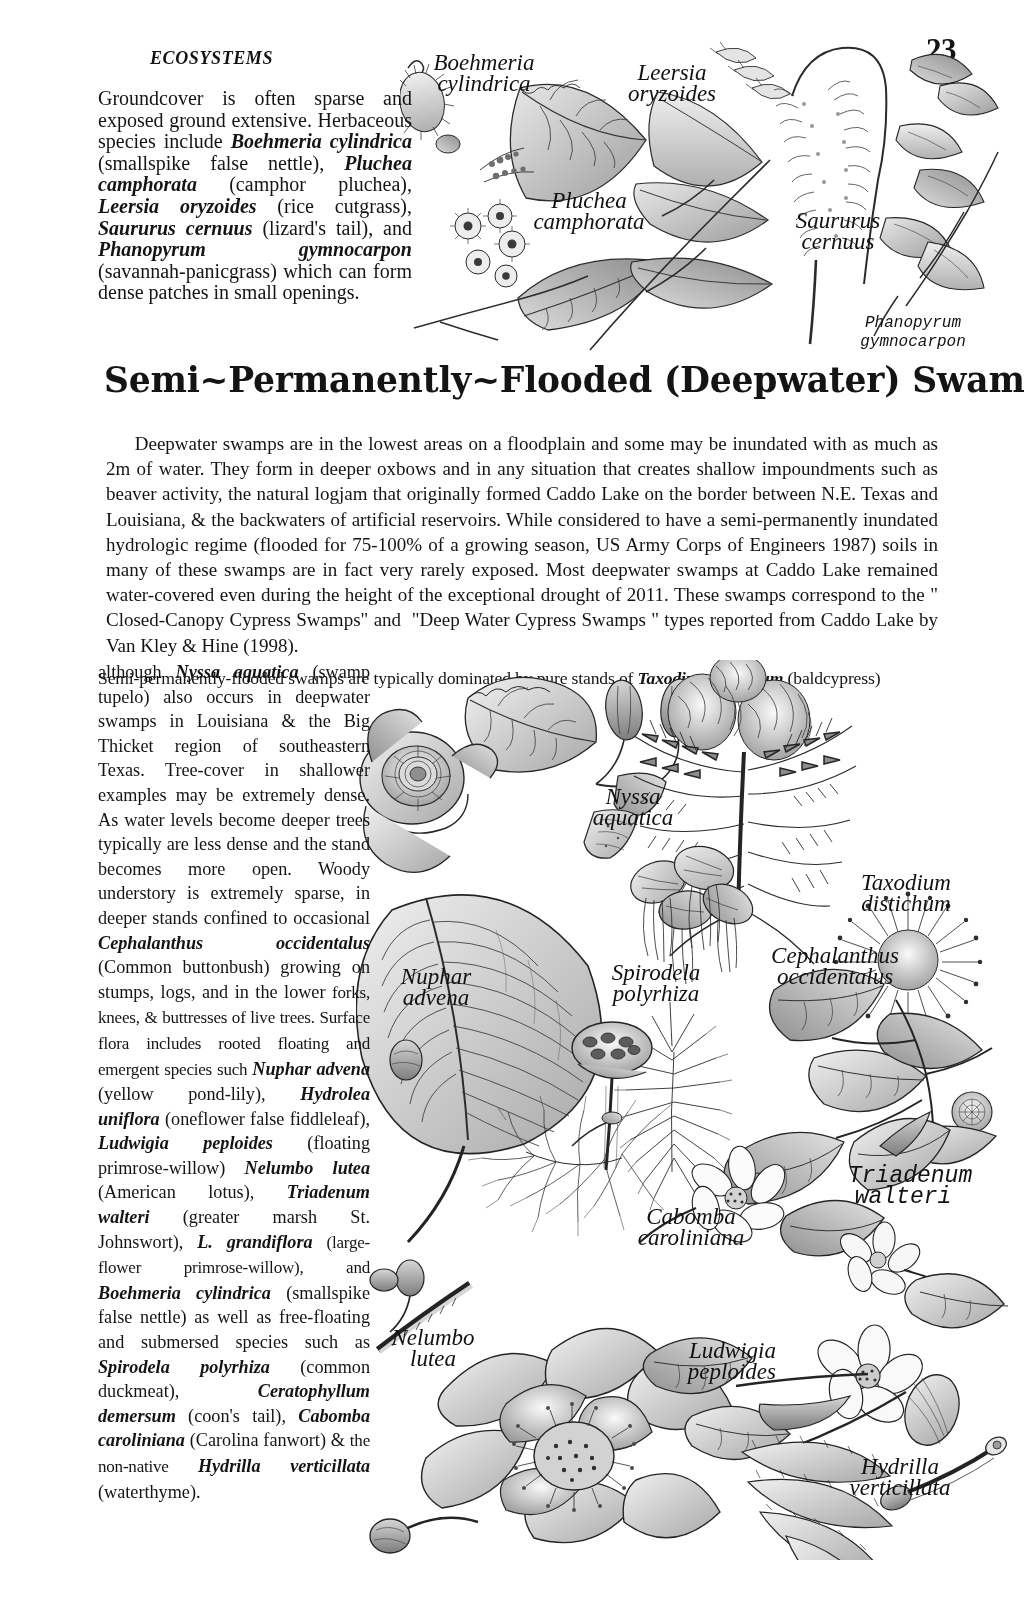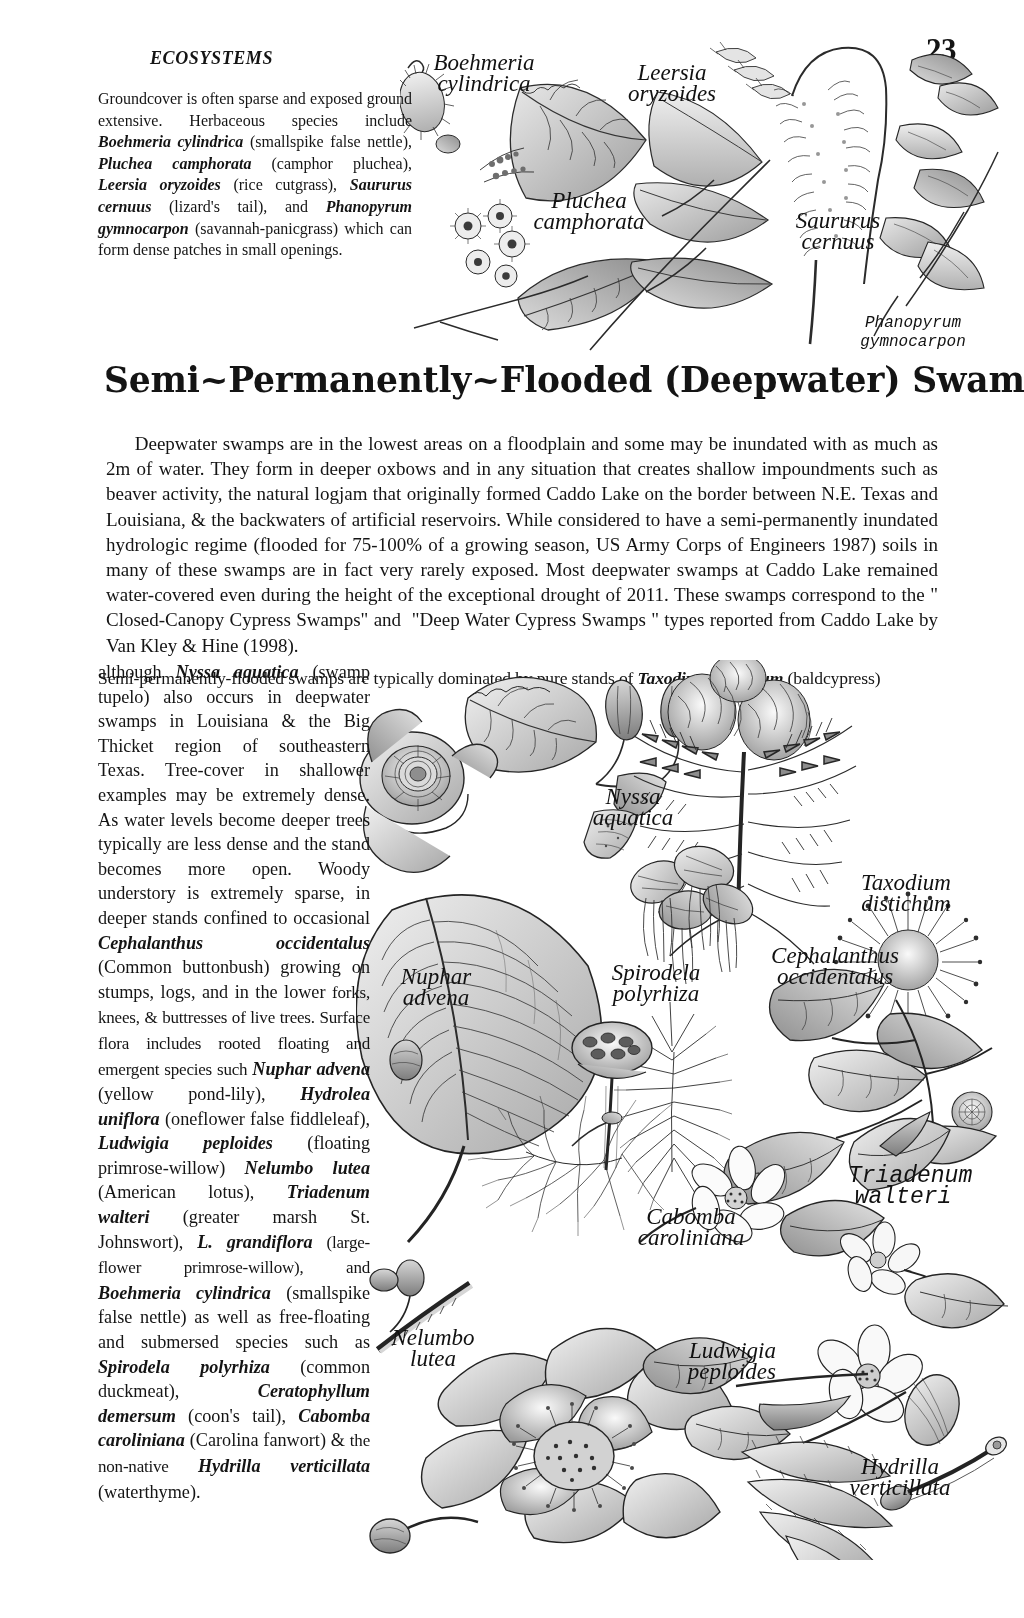--- a/index.html
+++ b/index.html
@@ -16,21 +16,21 @@
     font-style:italic;font-weight:bold;font-size:18px;letter-spacing:.6px;
   }
   #folio{
     position:absolute;right:68px;top:32px;
     font-weight:bold;font-size:31px;letter-spacing:-.5px;
   }
 
   
   #top-col{
     position:absolute;left:98px;top:88px;width:314px;
-    font-size:16px;line-height:21.6px;
+    font-size:20px;line-height:21.6px;
   }
   #top-col p{margin:0;text-align:justify;}
 
   
   #sps-heading{
     position:absolute;left:104px;top:358px;width:846px;
     height:44px;white-space:nowrap;
   }
   #sps-heading .swash{
     font-family:"DejaVu Serif",serif;

